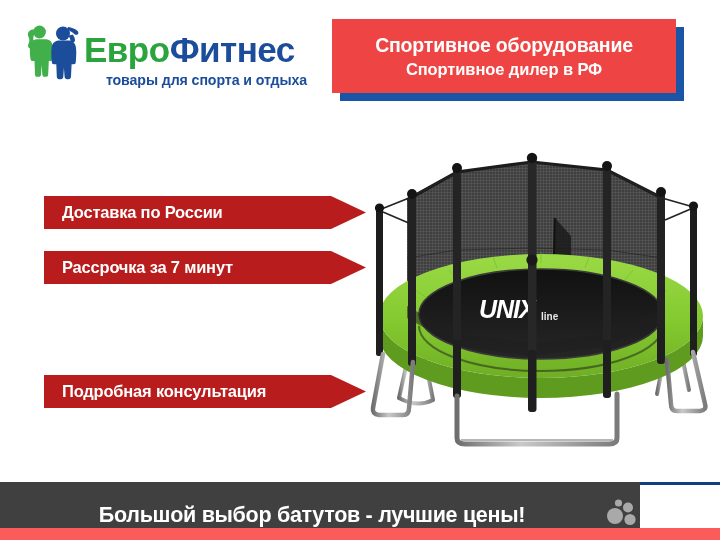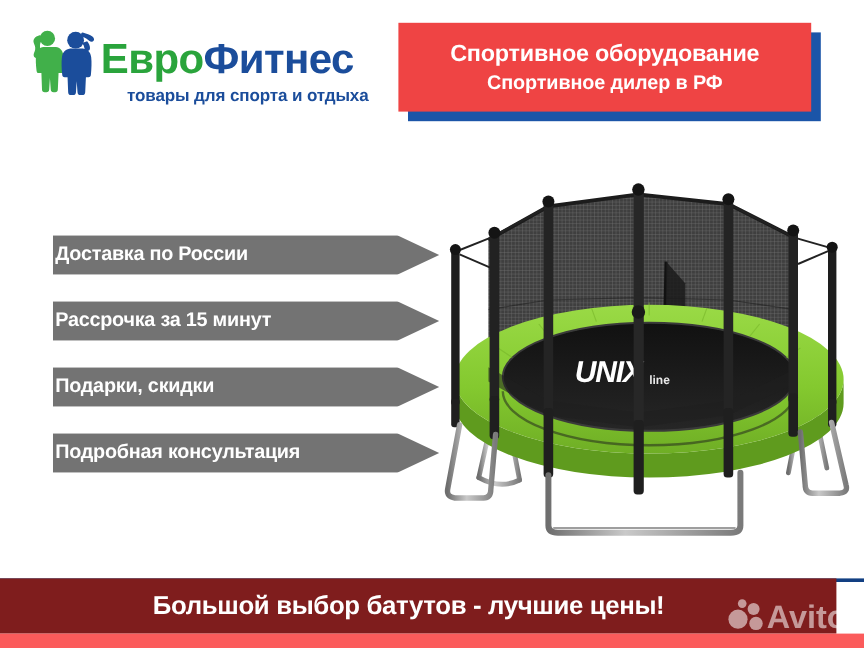--- a/index.html
+++ b/index.html
@@ -44,40 +44,40 @@
     color:#ffffff;font-size:16.5px;font-weight:bold;line-height:22px;
     letter-spacing:-0.1px;white-space:nowrap;
   }
 
   
   .features{position:absolute;left:44px;top:196px;width:322px;height:200px;}
   .feat{
     position:absolute;left:0;width:322px;height:33px;
     color:#ffffff;font-size:16.5px;font-weight:bold;
     display:flex;align-items:center;
-    padding-left:2px;box-sizing:border-box;
-    background:#737373;
+    padding-left:18px;box-sizing:border-box;
+    background:#b91c1c;
     -webkit-clip-path:polygon(0 0, 287px 0, 322px 50%, 287px 100%, 0 100%);
     clip-path:polygon(0 0, 287px 0, 322px 50%, 287px 100%, 0 100%);
     letter-spacing:-0.2px;white-space:nowrap;
   }
   .feat.f0{top:0px;}
   .feat.f1{top:55px;}
   .feat.f2{top:110px;}
-  .feat.f3{top:165px;}
+  .feat.f3{top:179px;}
 
   
   .product{position:absolute;left:357px;top:108px;width:368px;height:370px;}
   .product svg{display:block;width:100%;height:100%;}
 
   
   .bottombar{
-    position:absolute;left:0;top:482px;width:697px;height:46px;
-    background:#7f1d1d;
-    display:flex;align-items:center;justify-content:center;
+    position:absolute;left:0;top:482px;width:640px;height:46px;
+    background:#404040;
+    display:flex;align-items:flex-end;justify-content:center;
   }
   .bottombar-top{position:absolute;left:0;top:482px;width:720px;height:3px;background:#123f82;}
   .bottom-text{
     color:#ffffff;font-size:21.5px;font-weight:bold;letter-spacing:-0.3px;
     white-space:nowrap;position:relative;z-index:3;
     transform:translateX(-8px);
   }
   .redstrip{position:absolute;left:0;top:528px;width:720px;height:12px;background:#fb5b5b;}
 
   
@@ -119,22 +119,21 @@
   <div class="banner-wrap">
     <div class="banner-shadow"></div>
     <div class="banner-green">
       <div class="banner-l1">Спортивное оборудование</div>
       <div class="banner-l2">Спортивное дилер в РФ</div>
     </div>
   </div>
 
   <div class="features">
     <div class="feat f0">Доставка по России</div>
-    <div class="feat f1">Рассрочка за 15 минут</div>
-    <div class="feat f2">Подарки, скидки</div>
+    <div class="feat f1">Рассрочка за 7 минут</div>
     <div class="feat f3">Подробная консультация</div>
   </div>
 
   <div class="product">
     <svg viewBox="0 0 368 370" xmlns="http://www.w3.org/2000/svg">
       <defs>
         <pattern id="netpat" width="3" height="3" patternUnits="userSpaceOnUse">
           <rect width="3" height="3" fill="#2e2e2e"></rect>
           <path d="M0 0h3M0 0v3" stroke="#6e6e6e" stroke-width="0.5"></path>
         </pattern>

